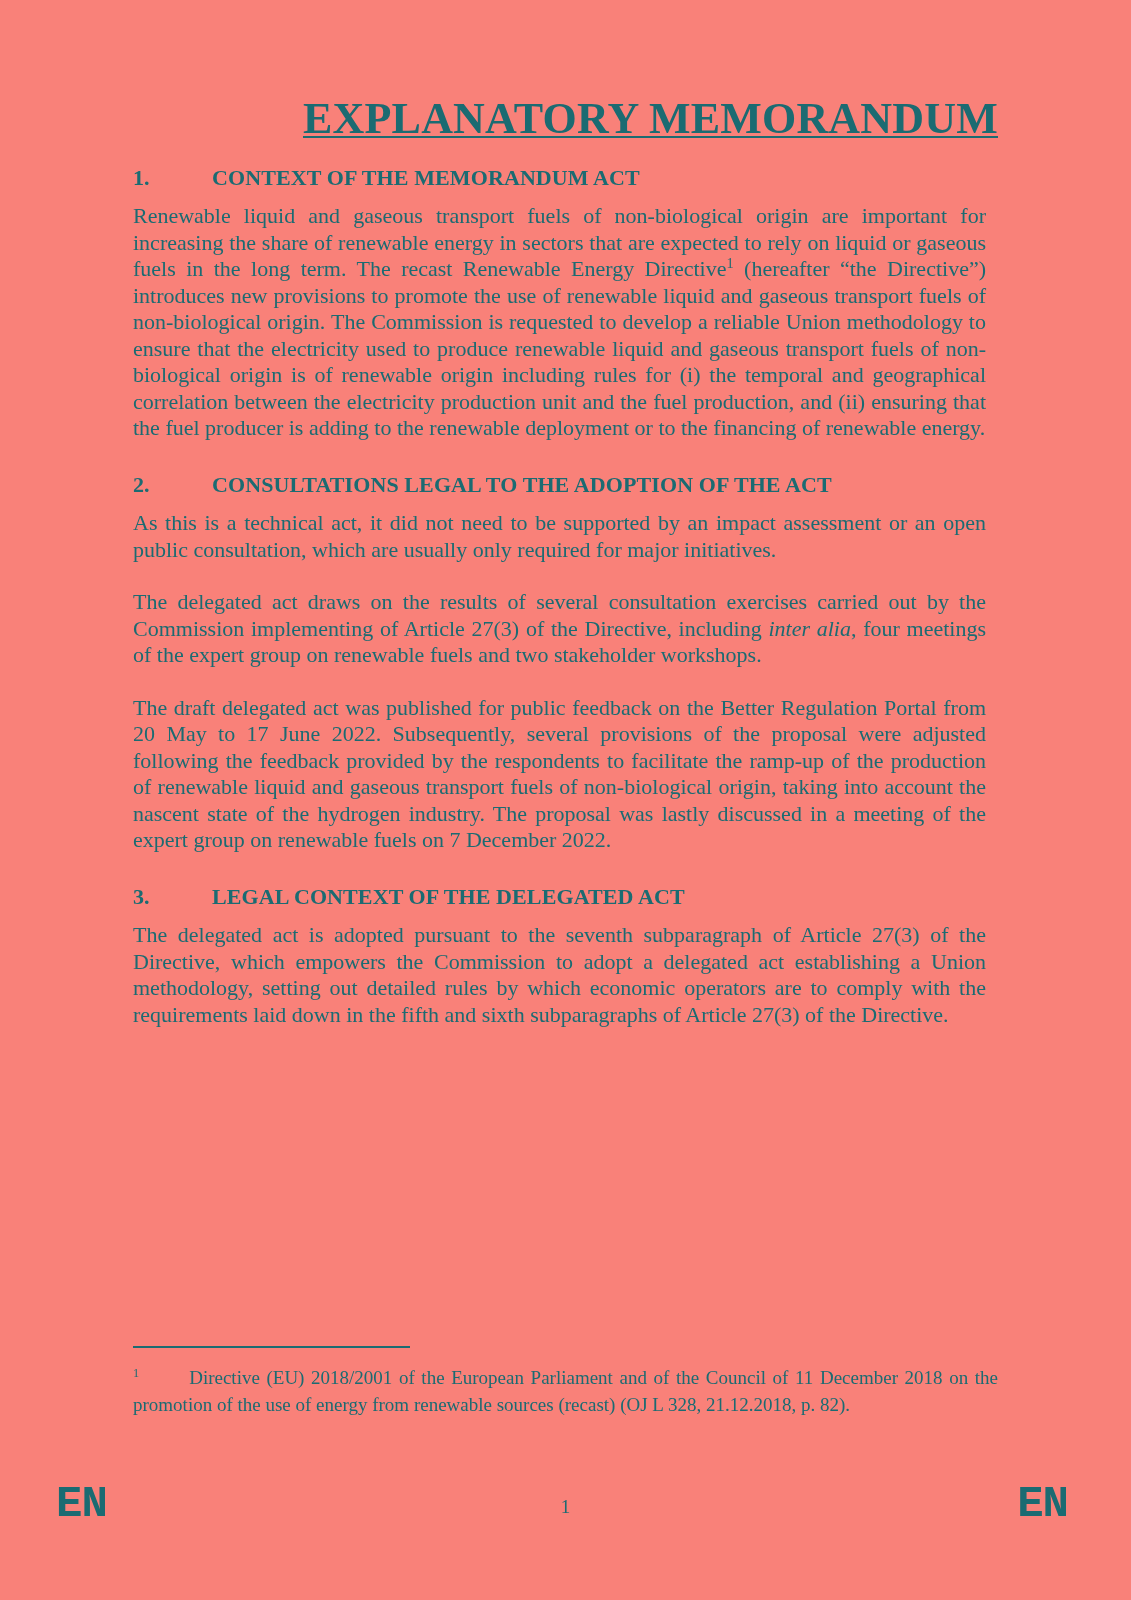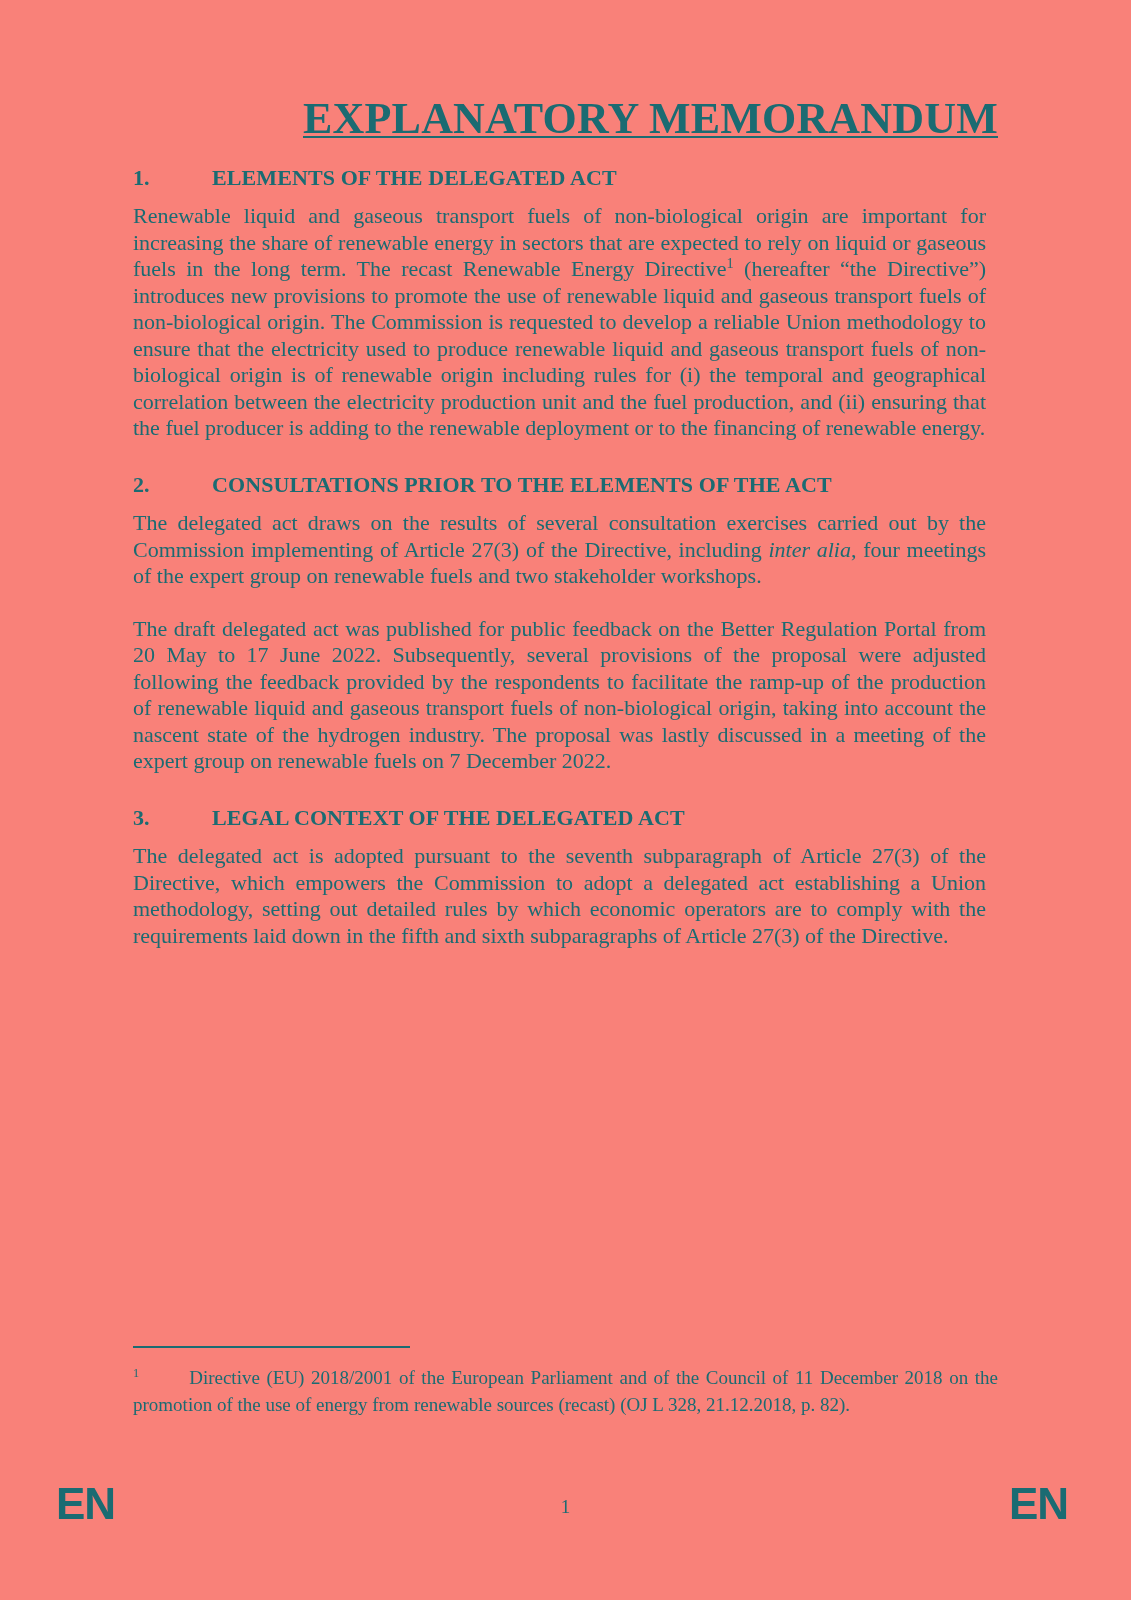--- a/index.html
+++ b/index.html
@@ -66,21 +66,21 @@
   .fn-text {
     font-size: 19px;
     line-height: 27px;
     text-align: justify;
     text-align-last: left;
   }
   .fn-indent { display: inline-block; width: 50px; }
   .footer-en {
     position: absolute;
     top: 1482px;
-    font-family: Liberation Sans, sans-serif;
+    font-family: Liberation Mono, monospace;
     font-weight: bold;
     font-size: 44px;
     line-height: 44px;
     letter-spacing: -1px;
   }
   .footer-en.left { left: 56px; }
   .footer-en.right { right: 63px; }
   .page-number {
     position: absolute;
     top: 1496px;
@@ -93,28 +93,29 @@
 </style>
 </head>
 <body>
 
 <div class="content">
 
   <h1 class="doc-title">EXPLANATORY MEMORANDUM</h1>
 
   <div class="heading">
     <span class="h-num">1.</span>
-    <span class="h-text">ELEMENTS OF THE DELEGATED ACT</span>
+    <span class="h-text">CONTEXT OF THE MEMORANDUM ACT</span>
   </div>
   <p class="para"><span>Renewable liquid and gaseous transport fuels of non-biological origin are important for increasing the share of renewable energy in sectors that are expected to rely on liquid or gaseous fuels in the long term. The recast Renewable Energy Directive</span><sup class="fn-ref">1</sup><span> (hereafter “the Directive”) introduces new provisions to promote the use of renewable liquid and gaseous transport fuels of non-biological origin. The Commission is requested to develop a reliable Union methodology to ensure that the electricity used to produce renewable liquid and gaseous transport fuels of non-biological origin is of renewable origin including rules for (i) the temporal and geographical correlation between the electricity production unit and the fuel production, and (ii) ensuring that the fuel producer is adding to the renewable deployment or to the financing of renewable energy.</span></p>
 
   <div class="heading">
     <span class="h-num">2.</span>
-    <span class="h-text">CONSULTATIONS PRIOR TO THE ELEMENTS OF THE ACT</span>
+    <span class="h-text">CONSULTATIONS LEGAL TO THE ADOPTION OF THE ACT</span>
   </div>
+  <p class="para">As this is a technical act, it did not need to be supported by an impact assessment or an open public consultation, which are usually only required for major initiatives.</p>
   <p class="para"><span>The delegated act draws on the results of several consultation exercises carried out by the Commission implementing of Article 27(3) of the Directive, including </span><i>inter alia</i><span>, four meetings of the expert group on renewable fuels and two stakeholder workshops.</span></p>
   <p class="para">The draft delegated act was published for public feedback on the Better Regulation Portal from 20 May to 17 June 2022.  Subsequently, several provisions of the proposal were adjusted following the feedback provided by the respondents to facilitate the ramp-up of the production of renewable liquid and gaseous transport fuels of non-biological origin, taking into account the nascent state of the hydrogen industry. The proposal was lastly discussed in a meeting of the expert group on renewable fuels on 7 December 2022.</p>
 
   <div class="heading">
     <span class="h-num">3.</span>
     <span class="h-text">LEGAL CONTEXT OF THE DELEGATED ACT</span>
   </div>
   <p class="para">The delegated act is adopted pursuant to the seventh subparagraph of Article 27(3) of the Directive, which empowers the Commission to adopt a delegated act establishing a Union methodology, setting out detailed rules by which economic operators are to comply with the requirements laid down in the fifth and sixth subparagraphs of Article 27(3) of the Directive.</p>
 
 </div>

